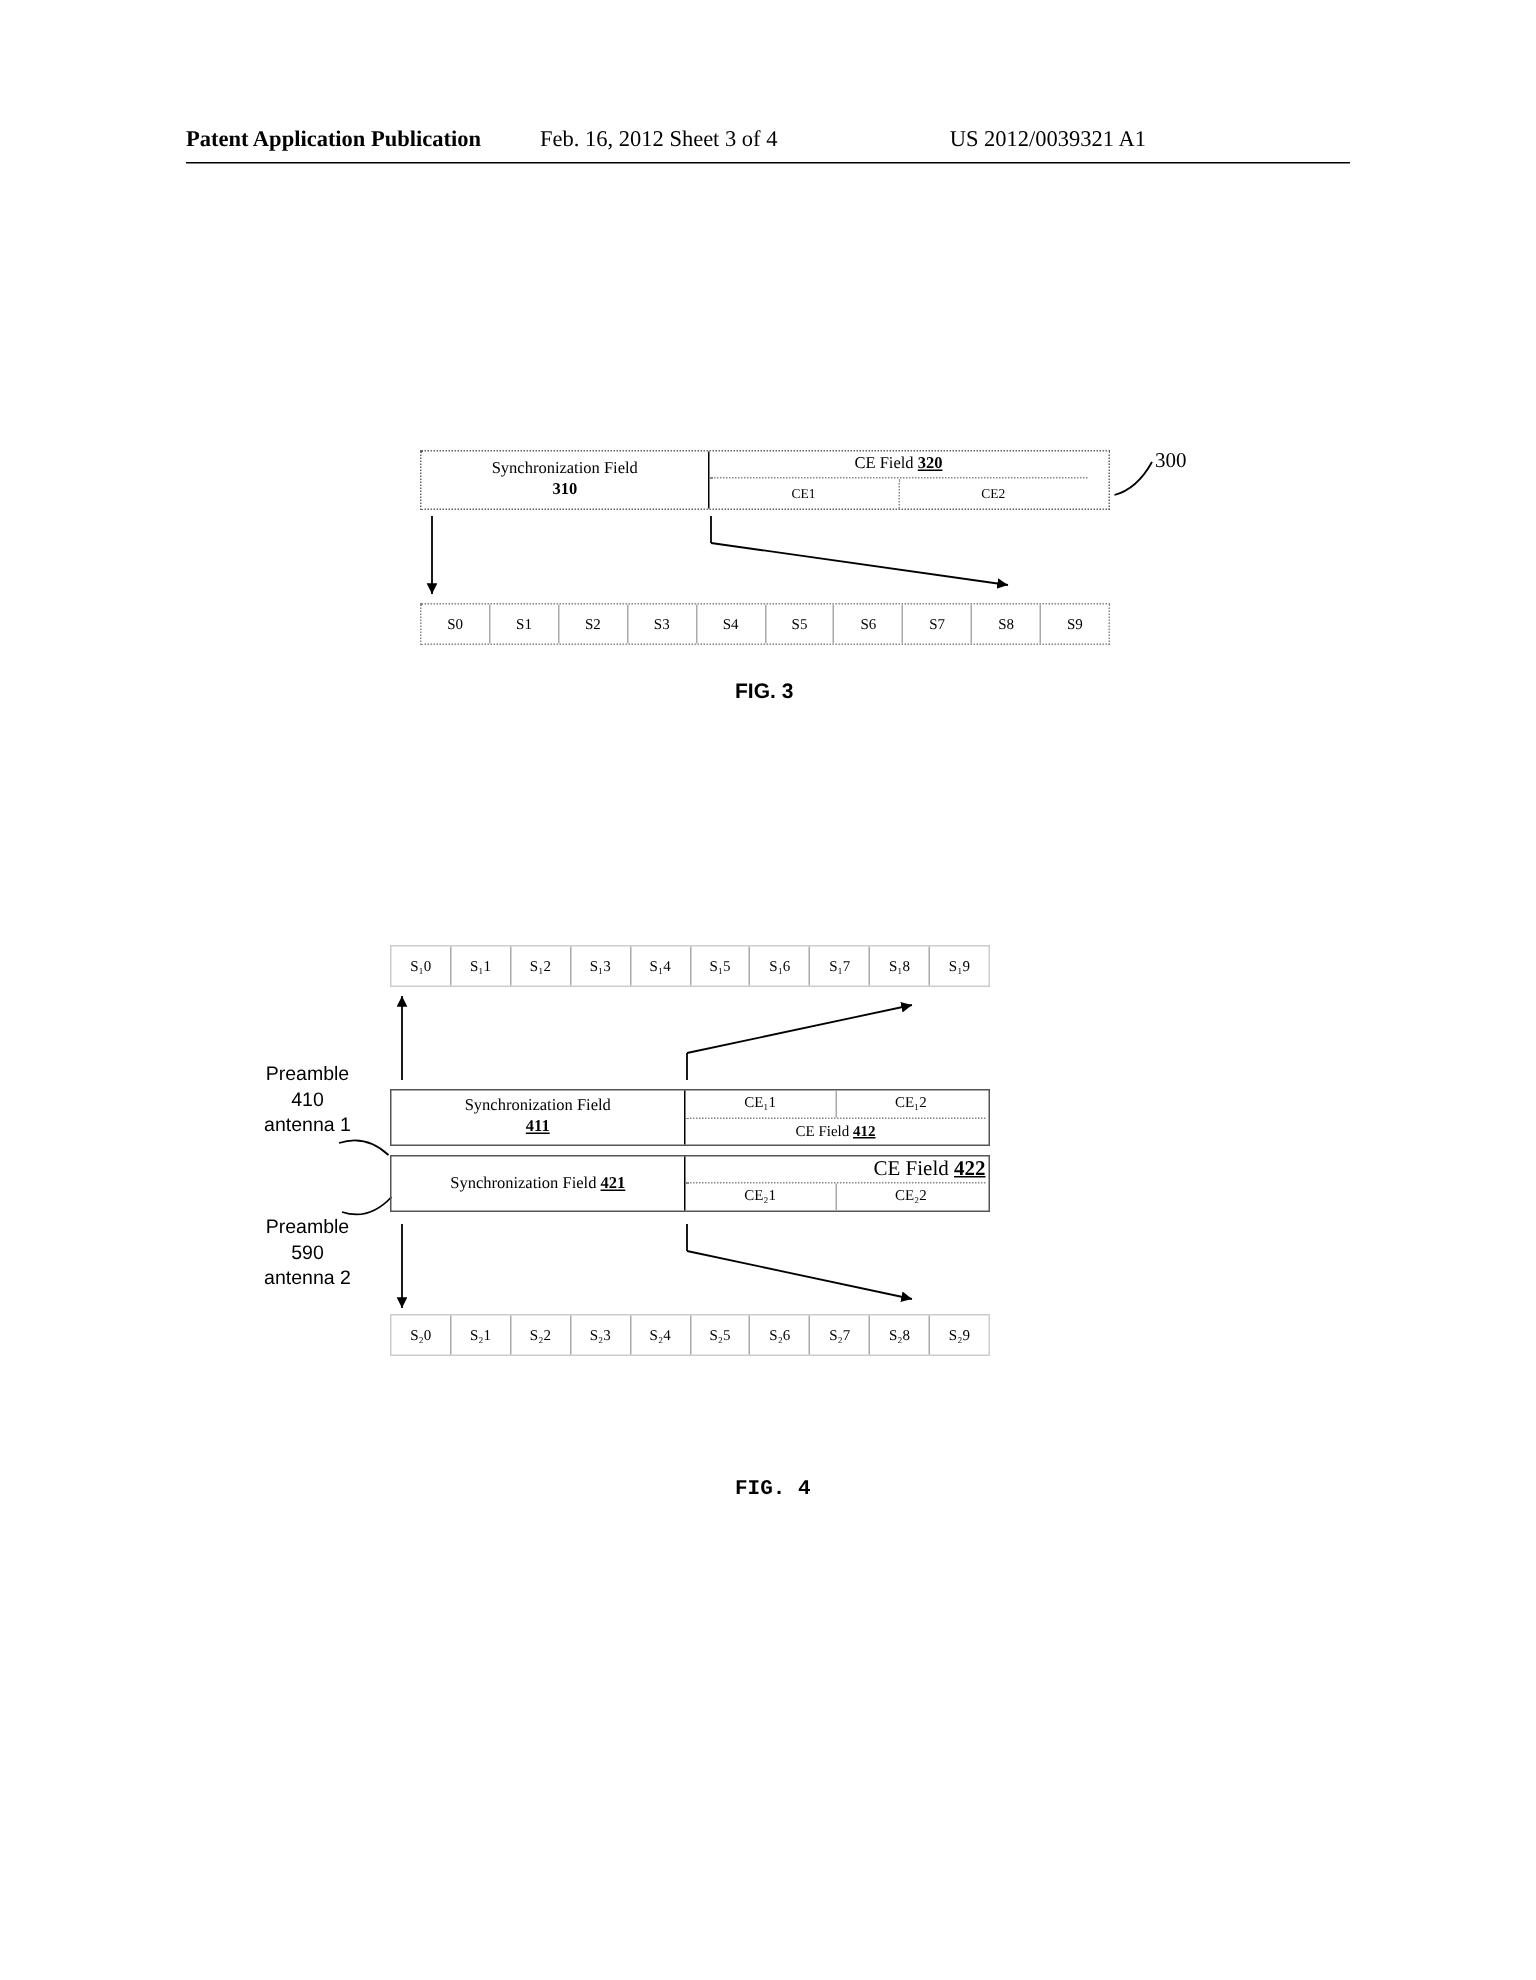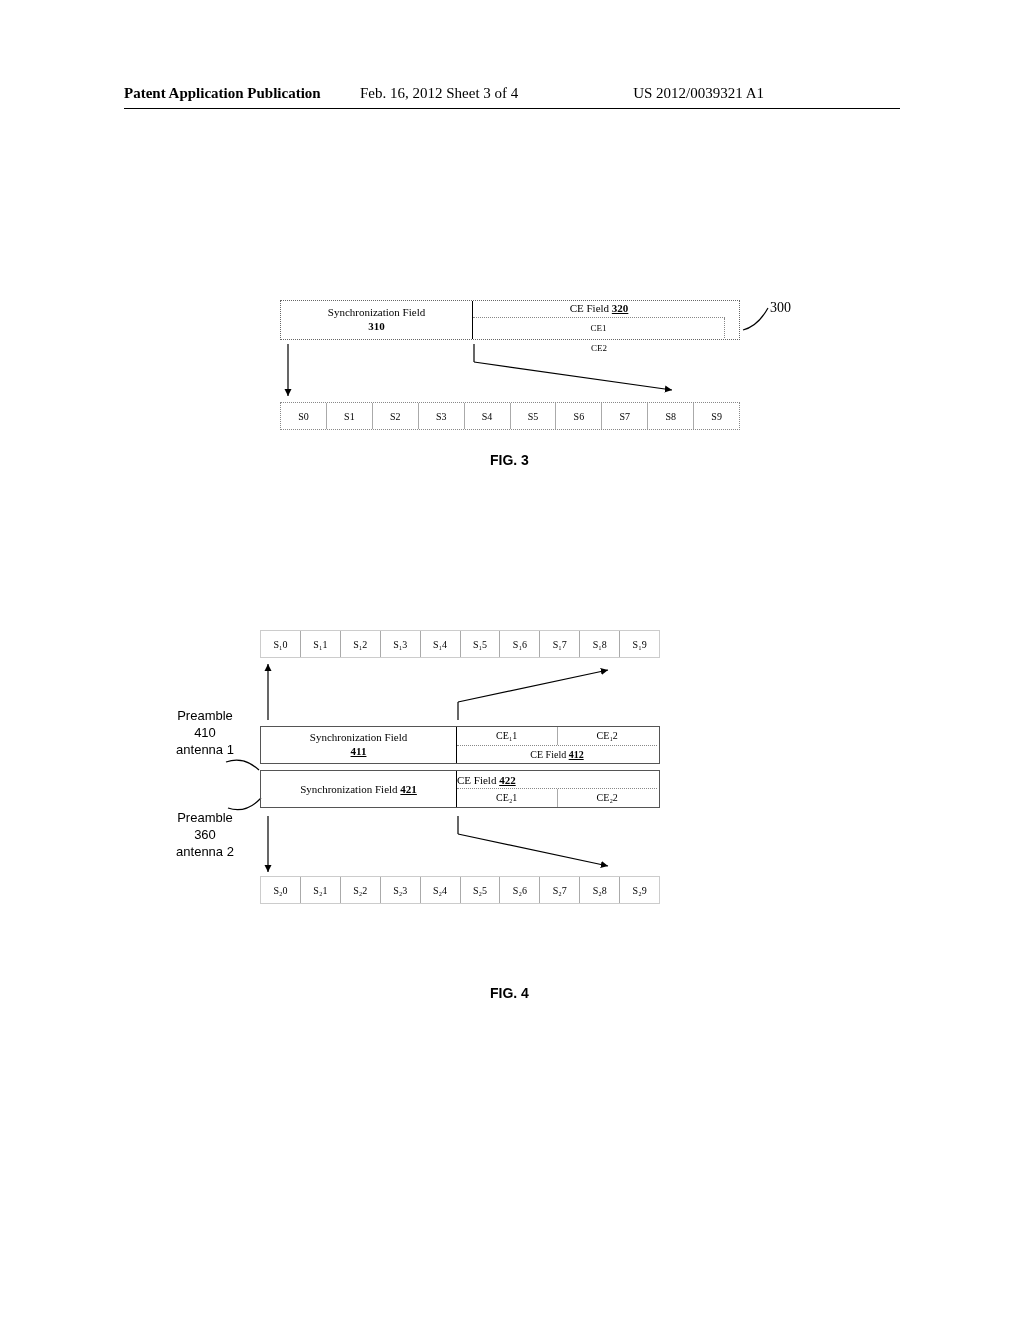--- a/index.html
+++ b/index.html
@@ -59,21 +59,21 @@
       justify-content: flex-end;
     }
     .fig3 .ce-title {
       height: 18px;
       border-bottom: 1px dotted #888;
       font-size: 11px;
       text-align: center;
       line-height: 17px;
     }
     .fig3 .ce-title .under { text-decoration: underline; font-weight: bold; }
-    .fig3 .ce-subrow { display: flex; height: 21px; flex-direction: column; }
+    .fig3 .ce-subrow { display: flex; height: 21px; }
     .fig3 .ce-sub { flex: 1; text-align: center; font-size: 9px; line-height: 20px; border-right: 1px dotted #888; }
     .fig3 .ce-sub:last-child { border-right: none; }
 
     .fig3 .bot-row {
       margin-top: 62px;
       display: flex;
       height: 28px;
       border: 1px dotted #888;
     }
     .fig3 .s-cell {
@@ -147,21 +147,21 @@
     .fig4 .mid-sync-b .under { text-decoration: underline; font-weight: bold; }
     .fig4 .mid-ce {
       width: 200px;
       display: flex;
       flex-direction: column;
     }
     .fig4 .mid-ce .ce-subrow2 { display: flex; height: 18px; }
     .fig4 .mid-ce .ce-sub2 { flex: 1; font-size: 10px; text-align: center; line-height: 18px; border-right: 1px solid #aaa; }
     .fig4 .mid-ce .ce-sub2:last-child { border-right: none; }
     .fig4 .mid-ce .ce-title2 { height: 18px; border-top: 1px dotted #888; font-size: 10px; text-align: center; line-height: 18px; }
-    .fig4 .mid-ce .ce-title2b { height: 18px; border-bottom: 1px dotted #888; font-size: 11px; text-align: left; line-height: 18px; }
+    .fig4 .mid-ce .ce-title2b { height: 18px; border-bottom: 1px dotted #888; font-size: 14px; text-align: right; line-height: 18px; }
     .fig4 .mid-ce .ce-title2 .under, .fig4 .mid-ce .ce-title2b .under { text-decoration: underline; font-weight: bold; }
 
     .fig4 .gap { height: 68px; }
     .fig4 .gap-small { height: 6px; }
 
     .preamble1 {
       position: absolute;
       top: 708px;
       left: 165px;
       font-family: Arial, sans-serif;
@@ -179,21 +179,21 @@
       text-align: center;
       width: 80px;
       line-height: 1.3;
     }
 
     .fig4-label {
       position: absolute;
       top: 985px;
       left: 490px;
       font-size: 14px;
-      font-family: Liberation Sans, sans-serif;
+      font-family: Liberation Mono, monospace;
       font-weight: bold;
     }
 
     
     svg.overlay { position: absolute; overflow: visible; }
   </style>
 </head>
 <body>
 
 <div class="header">
@@ -254,21 +254,21 @@
 <div class="preamble1">
   <span>Preamble</span><br>
   <span>410</span><br>
   <span>antenna 1</span>
 </div>
 <svg class="overlay" style="top:758px; left:226px" width="40" height="20">
   <path d="M0,4 Q18,-2 33,12" stroke="#000" stroke-width="1.2" fill="none"></path>
 </svg>
 <div class="preamble2">
   <span>Preamble</span><br>
-  <span>360</span><br>
+  <span>590</span><br>
   <span>antenna 2</span>
 </div>
 <svg class="overlay" style="top:792px; left:228px" width="40" height="20">
   <path d="M0,16 Q18,22 33,6" stroke="#000" stroke-width="1.2" fill="none"></path>
 </svg>
 
 <div class="fig4">
   <div class="s-row">
     <div class="s-cell2">S₁0</div>
     <div class="s-cell2">S₁1</div>

